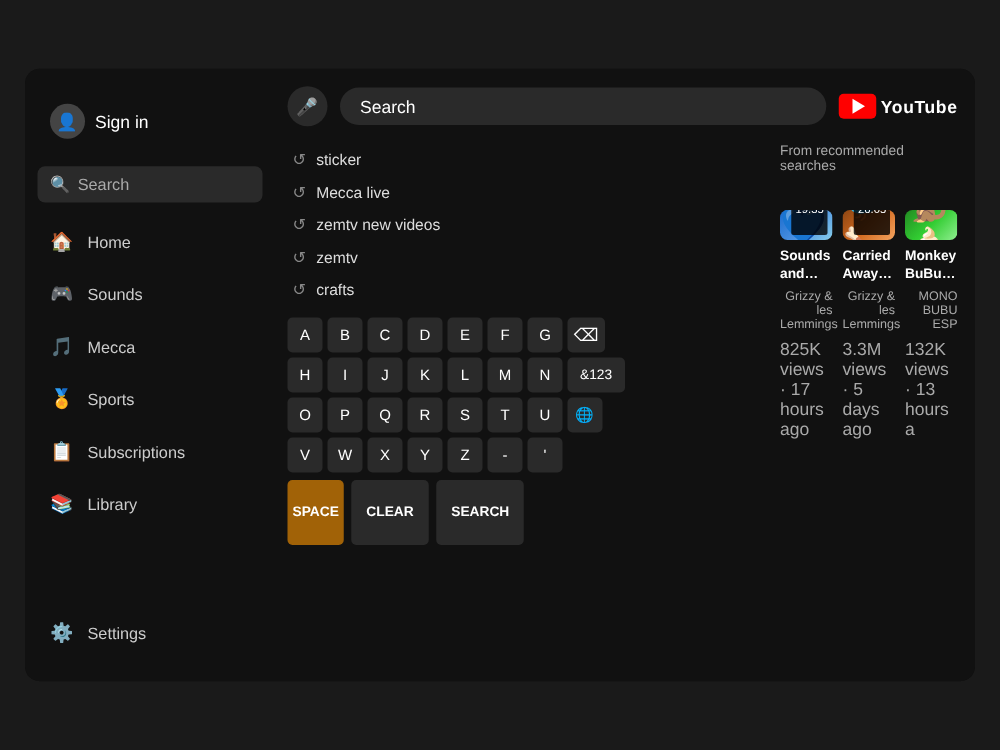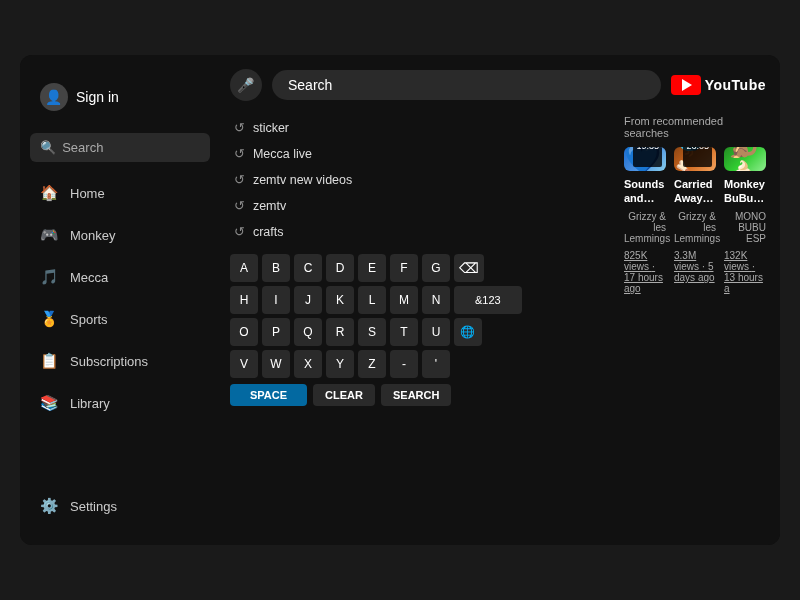--- a/index.html
+++ b/index.html
@@ -215,60 +215,61 @@
       border-radius: 4px;
       display: flex;
       align-items: center;
       justify-content: center;
       color: #fff;
       font-size: 12px;
       cursor: pointer;
       padding: 0 5px;
     }
     .key-wide {
-      padding: 0 21px;
+      padding: 0 10px;
       font-size: 11px;
     }
     .key-backspace {
       font-size: 14px;
     }
     .action-row {
       display: flex;
       gap: 6px;
       margin-top: 6px;
     }
     .action-btn {
-      padding: 5px 12px;
+      padding: 20px 12px;
       border-radius: 4px;
       font-size: 11px;
       font-weight: bold;
       cursor: pointer;
       display: flex;
       align-items: center;
       justify-content: center;
     }
     .btn-space {
-      background: #0369a1;
-      color: #fff;
-      padding: 5px 20px;
+      background: #a16207;
+      color: #fff;
+      padding: 5px 4px;
     }
     .btn-clear {
       background: #2a2a2a;
       color: #fff;
     }
     .btn-search {
       background: #2a2a2a;
       color: #fff;
     }
     
     .right-panel {
       flex: 1;
       display: flex;
       flex-direction: column;
       overflow: hidden;
+      gap: 21px;
     }
     .from-recommended {
       color: #aaa;
       font-size: 11px;
       margin-bottom: 8px;
     }
     .video-grid {
       display: flex;
       gap: 8px;
       overflow: hidden;
@@ -314,22 +315,21 @@
       -webkit-box-orient: vertical;
       overflow: hidden;
     }
     .video-channel {
       color: #aaa;
       font-size: 10px;
       text-align: right;
     }
     .video-meta {
       color: #aaa;
-      font-size: 10px;
-      text-decoration: underline;
+      font-size: 14px;
     }
 
     
     .thumb1 { background: linear-gradient(135deg, #1a6bcc 0%, #4a90e2 50%, #87ceeb 100%); }
     .thumb2 { background: linear-gradient(135deg, #8B4513 0%, #d2691e 50%, #f4a460 100%); }
     .thumb3 { background: linear-gradient(135deg, #228B22 0%, #32CD32 50%, #90EE90 100%); }
   </style>
 </head>
 <body>
 
@@ -344,21 +344,21 @@
       <span>🔍</span>
       <span>Search</span>
     </div>
 
     <div class="nav-item">
       <span class="nav-icon">🏠</span>
       <span>Home</span>
     </div>
     <div class="nav-item">
       <span class="nav-icon">🎮</span>
-      <span>Monkey</span>
+      <span>Sounds</span>
     </div>
     <div class="nav-item">
       <span class="nav-icon">🎵</span>
       <span>Mecca</span>
     </div>
     <div class="nav-item">
       <span class="nav-icon">🏅</span>
       <span>Sports</span>
     </div>
     <div class="nav-item">

